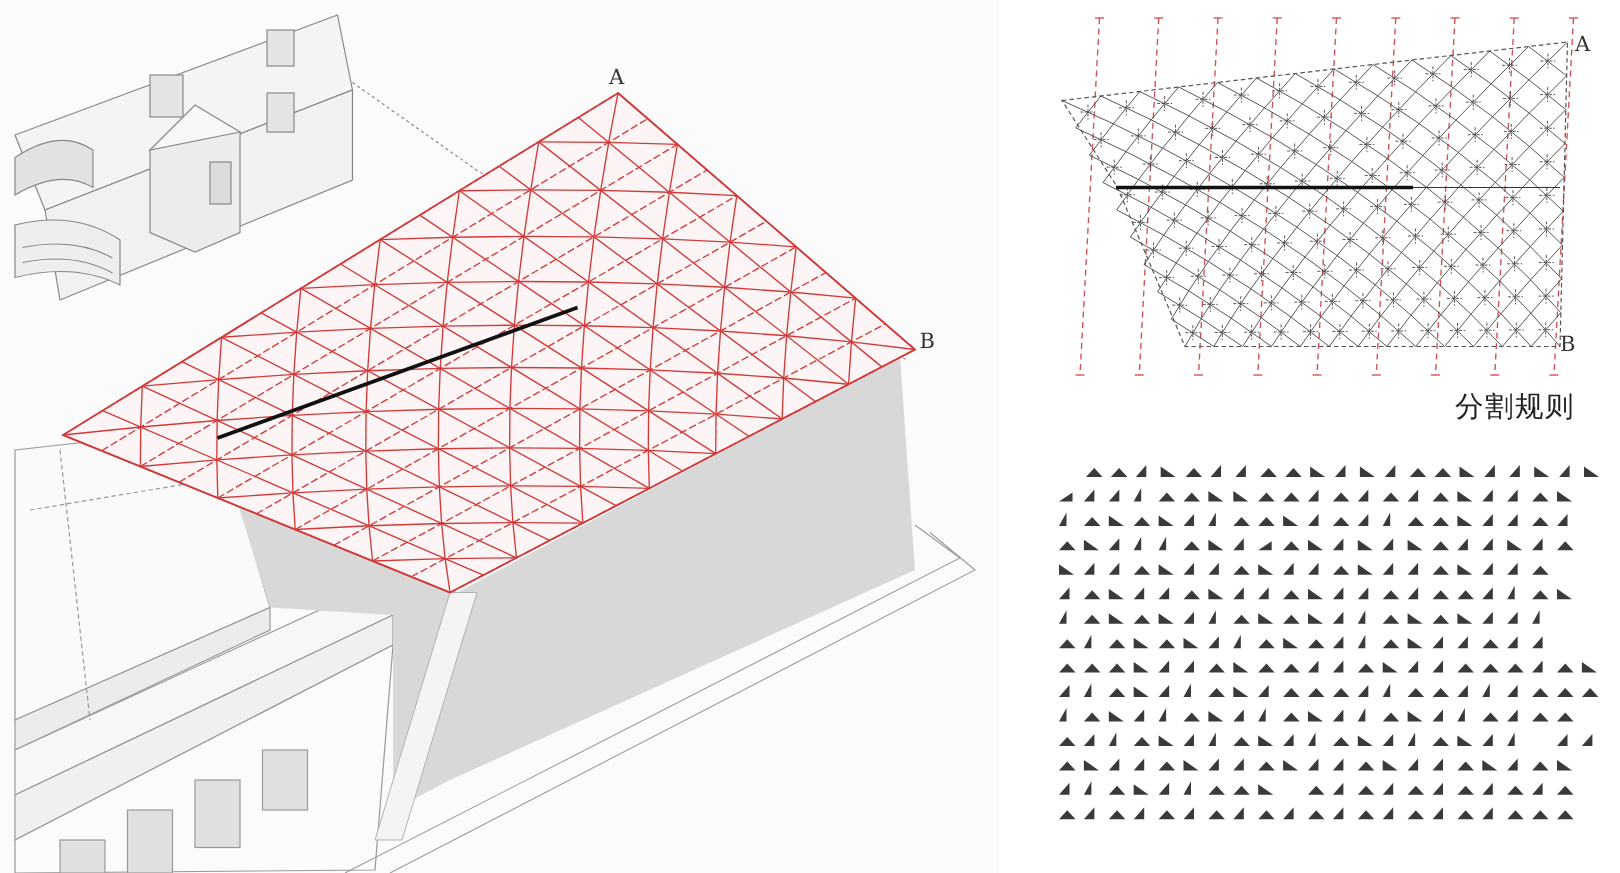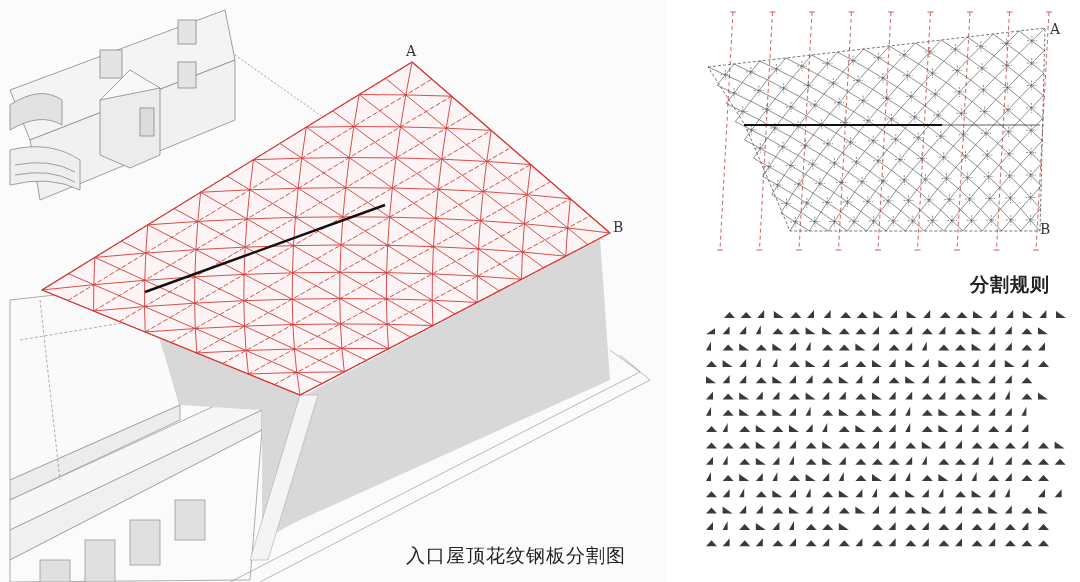--- a/index.html
+++ b/index.html
@@ -6,21 +6,21 @@
   body { width: 1080px; height: 582px; position: relative; overflow: hidden;
          font-family: "DejaVu Sans", sans-serif; }
   .panel { position: absolute; }
   #main-panel { left: 0; top: 0; width: 666px; height: 582px; background: #fbfbfb; }
   #rule-panel { left: 690px; top: 0; width: 390px; height: 290px; background: #ffffff; }
   #layout-panel { left: 690px; top: 295px; width: 390px; height: 287px; background: #ffffff; }
   svg { position: absolute; left: 0; top: 0; }
   .caption { position: absolute; font-size: 19px; color: #222; letter-spacing: 1px; white-space: nowrap;
              font-family: "DejaVu Sans", sans-serif; }
   #main-caption { left: 406px; top: 543px; }
-  #rule-caption { right: 30px; top: 272px; font-weight: bold; }
+  #rule-caption { right: 30px; top: 258px; }
   .pt-label { font-family: "DejaVu Serif", serif; font-size: 14px; fill: #333; }
 </style>
 </head>
 <body>
 
 <div class="panel" id="main-panel">
   <svg width="666" height="582" viewBox="0 0 666 582">
 
     <g stroke="#888" stroke-width="0.8" fill="none">
       <polygon points="10,90 225,10 235,60 30,140" fill="#f4f4f4"></polygon>
@@ -228,21 +228,20 @@
           <line x1="530.8" y1="164.6" x2="527.1714285714286" y2="194.68571428571425"></line>
           <line x1="527.1714285714286" y1="194.68571428571425" x2="570.4" y2="198.8"></line>
           <line x1="570.4" y1="198.8" x2="567.6285714285715" y2="227.94285714285712"></line>
           <line x1="567.6285714285715" y1="227.94285714285712" x2="610" y2="233"></line>
         </g>
       <line x1="145" y1="292" x2="385" y2="205" stroke="#111" stroke-width="2.5"></line>
       <text class="pt-label" x="406" y="56">A</text>
       <text class="pt-label" x="613" y="232">B</text>
     </g>
   </svg>
-  <div class="caption" id="main-caption">入口屋顶花纹钢板分割图</div>
 </div>
 
 <div class="panel" id="rule-panel">
   <svg width="390" height="290" viewBox="690 0 390 290">
     <g id="rule-guides" stroke="#d05050" stroke-width="0.9" stroke-dasharray="4,3" fill="none">
         <line x1="733" y1="12" x2="720" y2="250"></line>
         <line x1="730" y1="12" x2="736" y2="12" stroke-dasharray="none"></line>
         <line x1="717" y1="250" x2="723" y2="250" stroke-dasharray="none"></line>
         <line x1="772.5" y1="12" x2="759.5" y2="250"></line>
         <line x1="769.5" y1="12" x2="775.5" y2="12" stroke-dasharray="none"></line>

